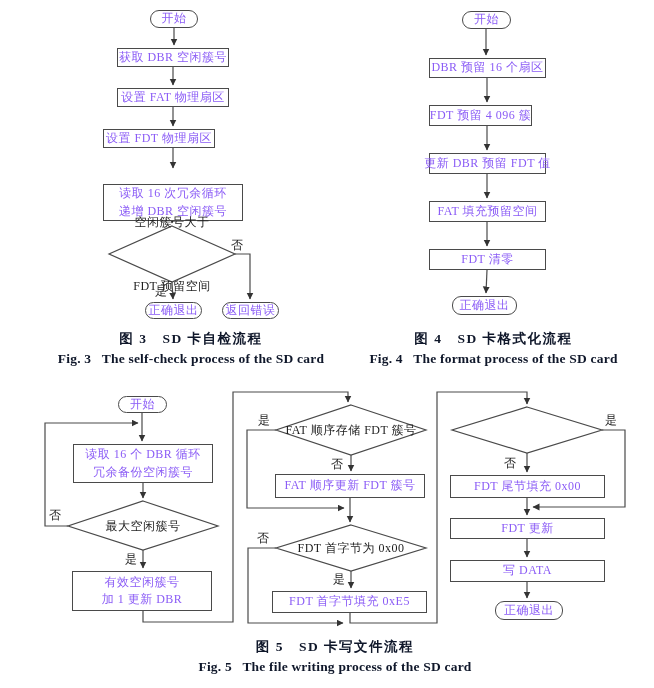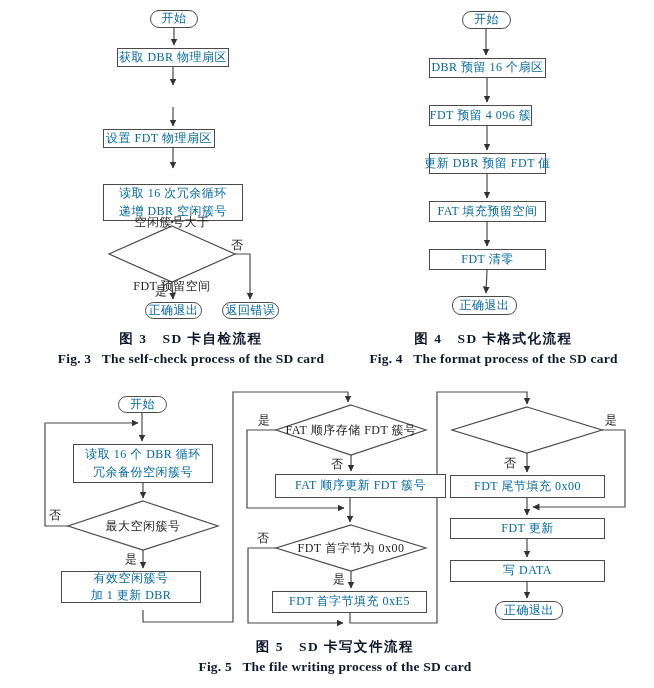--- a/index.html
+++ b/index.html
@@ -13,21 +13,21 @@
     position: relative; width: 654px; height: 688px;
     background: #ffffff; overflow: hidden;
   }
   #connectors { position: absolute; left: 0; top: 0; }
   .node {
     position: absolute;
     border: 1px solid #4a4a4a;
     background: #ffffff;
     display: flex; flex-direction: column;
     align-items: center; justify-content: center;
-    font-size: 12px; color: #0369a1;
+    font-size: 12px; color: #8b5cf6;
     letter-spacing: 0.5px; line-height: 1.45;
     white-space: nowrap; text-align: center;
   }
   .term { border-radius: 9px; }
   .dtext {
     position: absolute;
     display: flex; flex-direction: column;
     align-items: center; justify-content: center;
     font-size: 12px; color: #1c1c1c;
     letter-spacing: 0.5px; line-height: 1.35;
@@ -85,21 +85,22 @@
     <polyline points="351,571 351,588" fill="none" stroke="#4a4a4a" stroke-width="1.2" marker-end="url(#arrow)"></polyline>
     <polyline points="350,613 350,623 437,623 437,392 527,392 527,404" fill="none" stroke="#4a4a4a" stroke-width="1.2" marker-end="url(#arrow)"></polyline>
     <polyline points="602,430 625,430 625,507 533,507" fill="none" stroke="#4a4a4a" stroke-width="1.2" marker-end="url(#arrow)"></polyline>
     <polyline points="527,453 527,472" fill="none" stroke="#4a4a4a" stroke-width="1.2" marker-end="url(#arrow)"></polyline>
     <polyline points="527,498 527,515" fill="none" stroke="#4a4a4a" stroke-width="1.2" marker-end="url(#arrow)"></polyline>
     <polyline points="527,539 527,557" fill="none" stroke="#4a4a4a" stroke-width="1.2" marker-end="url(#arrow)"></polyline>
     <polyline points="527,582 527,598" fill="none" stroke="#4a4a4a" stroke-width="1.2" marker-end="url(#arrow)"></polyline>
   </svg>
 
   <div class="node term" style="left:150px;top:10px;width:48px;height:18px">开始</div>
-  <div class="node" style="left:117px;top:48px;width:112px;height:19px">获取 DBR 物理扇区</div>
+  <div class="node" style="left:117px;top:48px;width:112px;height:19px">获取 DBR 空闲簇号</div>
+  <div class="node" style="left:117px;top:88px;width:112px;height:19px">设置 FAT 物理扇区</div>
   <div class="node" style="left:103px;top:129px;width:112px;height:19px">设置 FDT 物理扇区</div>
   <div class="node" style="left:103px;top:184px;width:140px;height:37px">
     <div>读取 16 次冗余循环</div>
     <div>递增 DBR 空闲簇号</div>
   </div>
   <div class="dtext" style="left:109px;top:230px;width:126px;height:48px">
     <div>空闲簇号大于</div>
     <div>FDT 预留空间</div>
   </div>
   <div class="lbl" style="left:155px;top:283px">是</div>
@@ -120,29 +121,29 @@
   <div class="cap cap-en" style="left:336px;top:351px;width:315px">Fig. 4   The format process of the SD card</div>
 
   <div class="node term" style="left:118px;top:396px;width:49px;height:17px">开始</div>
   <div class="node" style="left:73px;top:444px;width:140px;height:39px">
     <div>读取 16 个 DBR 循环</div>
     <div>冗余备份空闲簇号</div>
   </div>
   <div class="dtext" style="left:68px;top:514px;width:150px;height:24px">最大空闲簇号</div>
   <div class="lbl" style="left:49px;top:507px">否</div>
   <div class="lbl" style="left:125px;top:551px">是</div>
-  <div class="node" style="left:61px;top:571px;width:140px;height:32px">
+  <div class="node" style="left:72px;top:571px;width:140px;height:40px">
     <div>有效空闲簇号</div>
     <div>加 1 更新 DBR</div>
   </div>
 
   <div class="dtext" style="left:276px;top:407px;width:150px;height:46px">FAT 顺序存储 FDT 簇号</div>
   <div class="lbl" style="left:258px;top:412px">是</div>
   <div class="lbl" style="left:331px;top:456px">否</div>
-  <div class="node" style="left:275px;top:474px;width:171px;height:24px">FAT 顺序更新 FDT 簇号</div>
+  <div class="node" style="left:275px;top:474px;width:150px;height:24px">FAT 顺序更新 FDT 簇号</div>
   <div class="dtext" style="left:276px;top:525px;width:150px;height:46px">FDT 首字节为 0x00</div>
   <div class="lbl" style="left:257px;top:530px">否</div>
   <div class="lbl" style="left:333px;top:571px">是</div>
   <div class="node" style="left:272px;top:591px;width:155px;height:22px">FDT 首字节填充 0xE5</div>
 
   <div class="lbl" style="left:605px;top:412px">是</div>
   <div class="lbl" style="left:504px;top:455px">否</div>
   <div class="node" style="left:450px;top:475px;width:155px;height:23px">FDT 尾节填充 0x00</div>
   <div class="node" style="left:450px;top:518px;width:155px;height:21px">FDT 更新</div>
   <div class="node" style="left:450px;top:560px;width:155px;height:22px">写 DATA</div>

